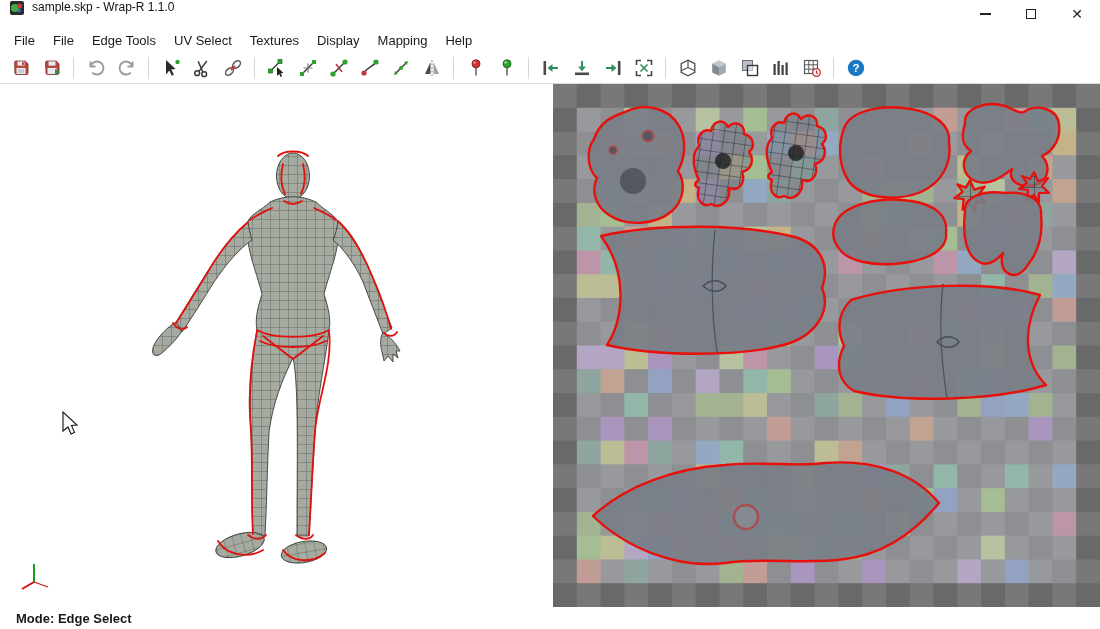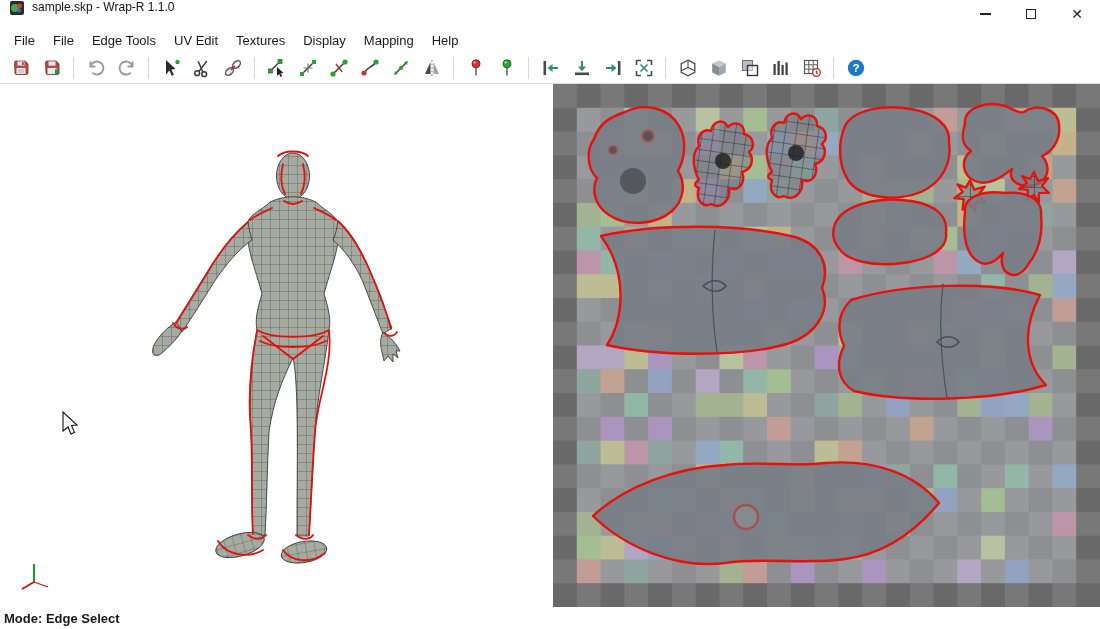--- a/index.html
+++ b/index.html
@@ -21,21 +21,21 @@
   .toolbar { height:32px; display:flex; align-items:center; padding-left:5px; background:#fff; border-bottom:1px solid #dedede; }
   .tb-btn { width:27px; height:27px; display:flex; align-items:center; justify-content:center; margin:0 2px; border-radius:3px; }
   .tb-ic, .tb-ic svg { width:20px; height:20px; display:block; }
   .sep { width:1px; height:22px; background:#d6d6d6; margin:0 6px; }
 
   .main { display:flex; height:523px; }
   .viewport3d { width:553px; height:523px; background:#ffffff; position:relative; }
   .uvpanel { width:547px; height:523px; position:relative; background:#7d7d7d; }
   .uvpanel svg, .viewport3d svg.vp { display:block; }
 
-  .statusbar { height:22px; display:flex; align-items:center; padding-left:4px; background:#fff; font-size:13px; font-weight:bold; color:#181818; }
+  .statusbar { height:22px; display:flex; align-items:center; padding-left:16px; background:#fff; font-size:13px; font-weight:bold; color:#181818; }
 </style>
 </head>
 <body>
 
 <div class="titlebar">
   <span class="app-icon">
     <svg viewBox="0 0 16 16">
         <rect x="1" y="1" width="14" height="14" rx="2" fill="#2b2b2b"></rect>
         <circle cx="6" cy="8" r="4" fill="#3fae49"></circle>
         <circle cx="10.5" cy="6" r="2.5" fill="#d03a3a"></circle>
@@ -53,21 +53,21 @@
     <div class="win-btn">
         <span class="close-glyph">✕</span>
       </div>
   </div>
 </div>
 
 <div class="menubar">
     <div class="menu-item">File</div>
     <div class="menu-item">File</div>
     <div class="menu-item">Edge Tools</div>
-    <div class="menu-item">UV Edit</div>
+    <div class="menu-item">UV Select</div>
     <div class="menu-item">Textures</div>
     <div class="menu-item">Display</div>
     <div class="menu-item">Mapping</div>
     <div class="menu-item">Help</div>
   </div>
 
 <div class="toolbar">
     <div class="tb-btn">
       <span class="tb-ic">
         <svg viewBox="0 0 20 20">

